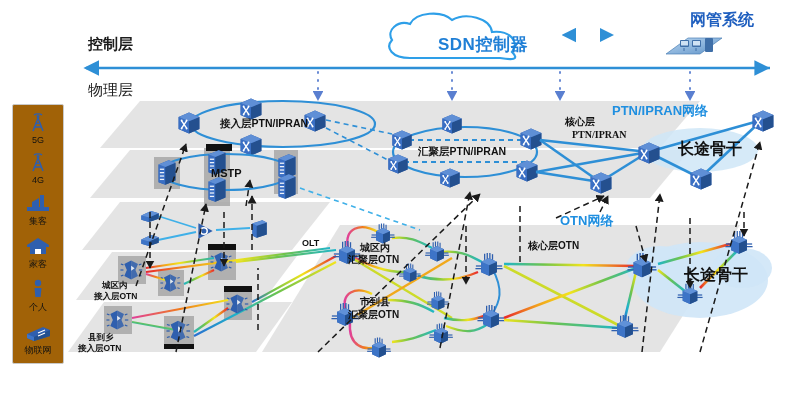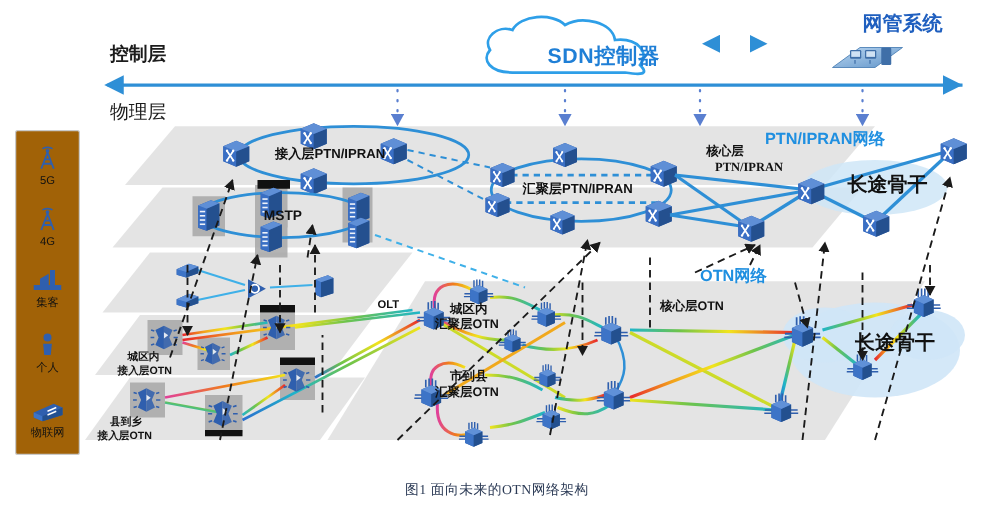--- a/index.html
+++ b/index.html
@@ -518,20 +518,30 @@
     <svg class="side-icon" viewBox="0 0 30 24">
       <g fill="#2f5fae">
         <path d="M17,4 L21,4 L21,19 L17,19 Z"></path>
         <path d="M9,11 L16,7 L16,19 L9,19 Z"></path>
         <rect x="4" y="16" width="22" height="4"></rect>
       </g>
     </svg>
     <span class="side-txt">集客</span>
   </div>
 
+  <div class="side-item">
+    <svg class="side-icon" viewBox="0 0 30 24">
+      <g fill="#2f5fae">
+        <path d="M4,11 L15,4 L26,11 L26,13 L4,13 Z"></path>
+        <rect x="7" y="13" width="16" height="7"></rect>
+      </g>
+      <rect x="12" y="15" width="6" height="5" fill="#ffffff"></rect>
+    </svg>
+    <span class="side-txt">家客</span>
+  </div>
 
   <div class="side-item">
     <svg class="side-icon" viewBox="0 0 30 24">
       <circle cx="15" cy="6" r="3.2" fill="#2f5fae"></circle>
       <path d="M11.5,11 L18.5,11 L17.6,20 L12.4,20 Z" fill="#2f5fae"></path>
     </svg>
     <span class="side-txt">个人</span>
   </div>
 
   <div class="side-item">
@@ -541,15 +551,14 @@
       <path d="M11,17 L27,10 L27,16 L11,21 Z" fill="#23508f"></path>
       <g stroke="#ffffff" stroke-width="1.1" fill="none">
         <path d="M15,13 L22,10"></path>
             <path d="M15,16 L22,13"></path>
       </g>
     </svg>
     <span class="side-txt">物联网</span>
   </div>
 </div>
 
-<div id="caption">图1  面向未来的OTN网络架构</div>
 
 </div>
 
 </body></html>

